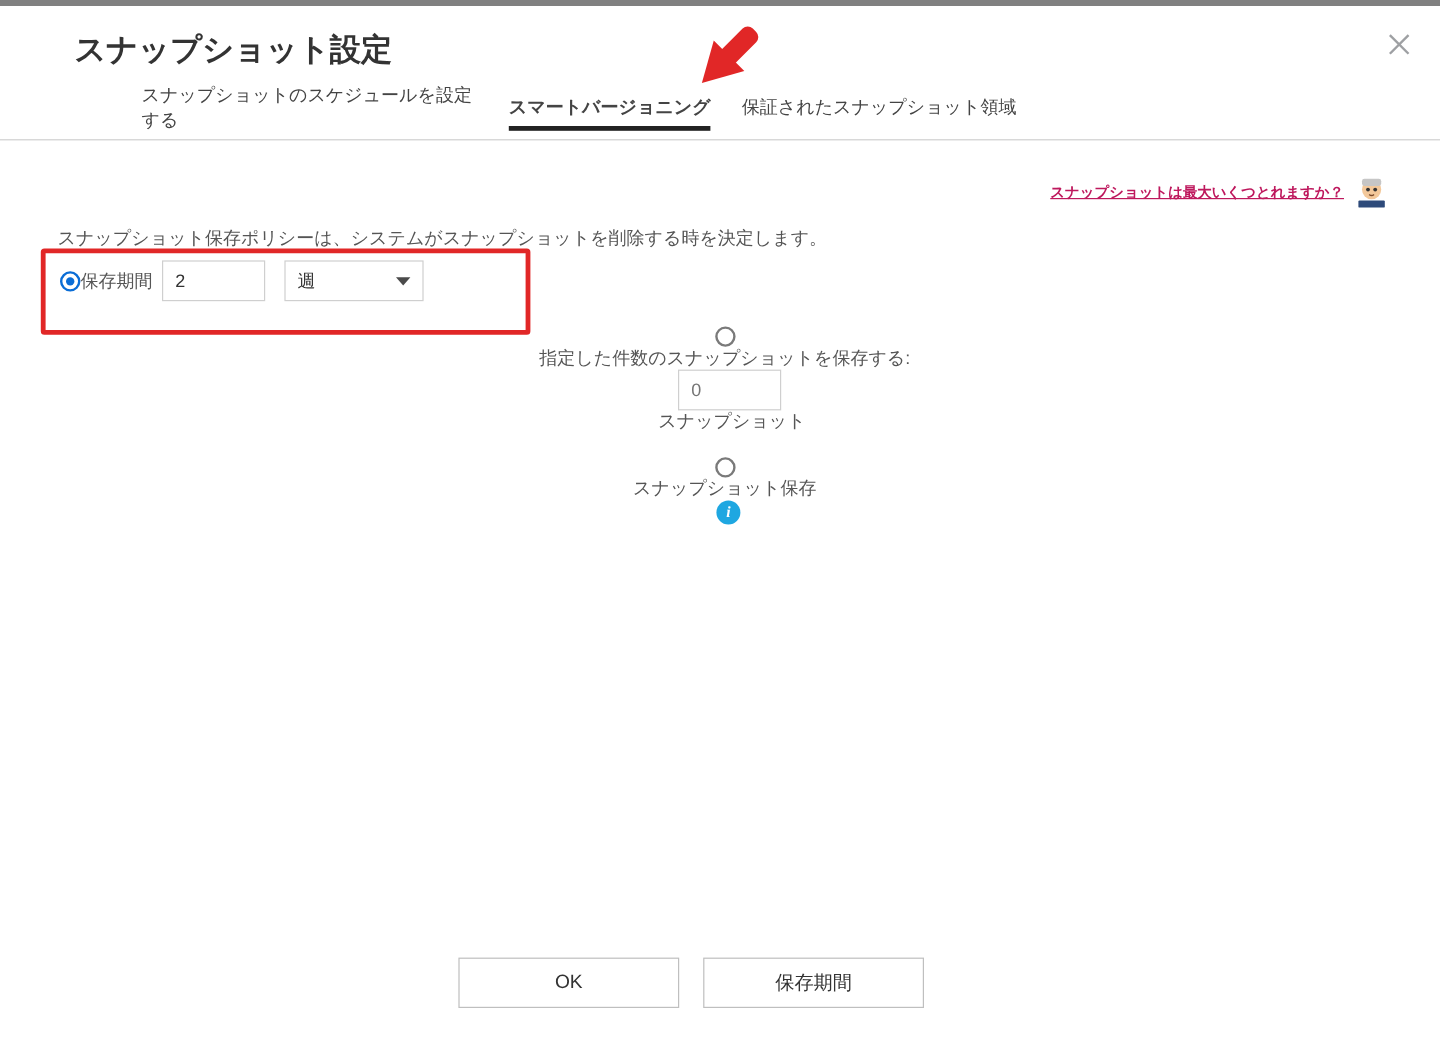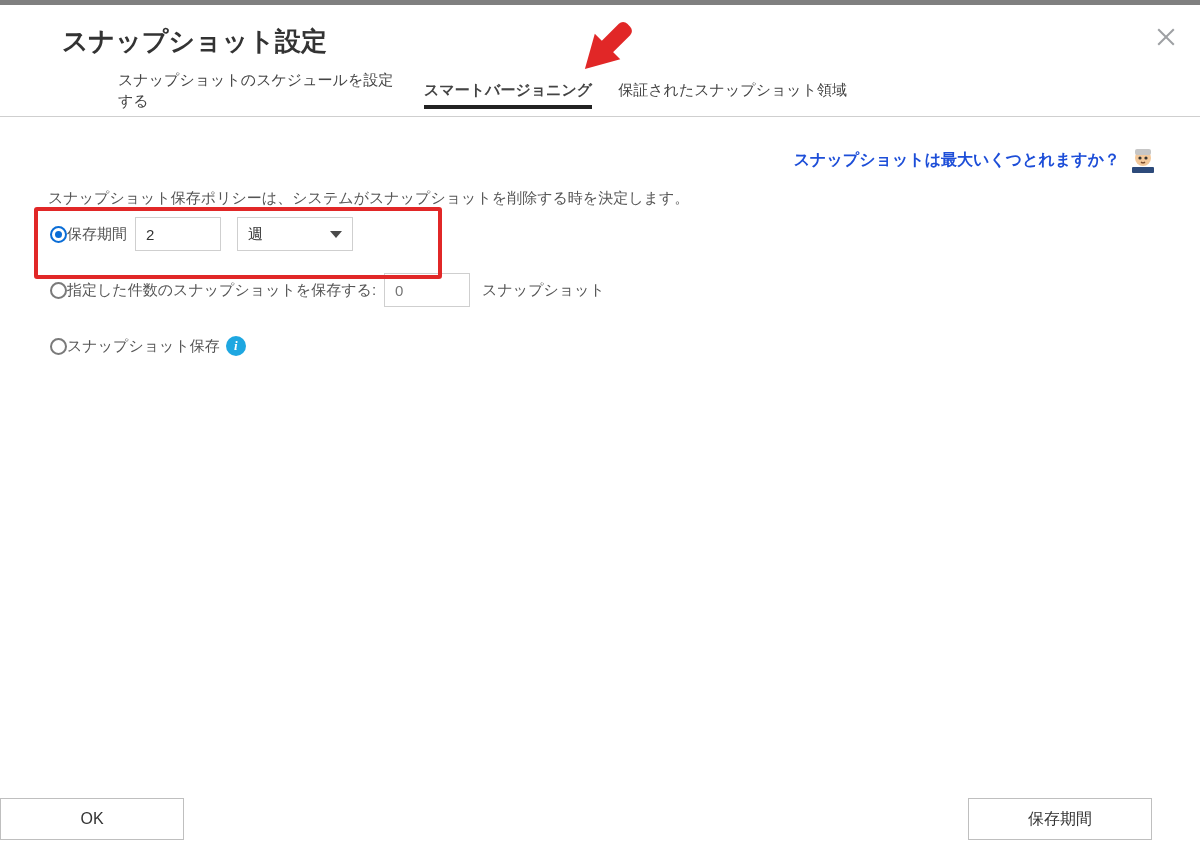--- a/index.html
+++ b/index.html
@@ -76,39 +76,40 @@
     }
 
     .help-row {
       display: flex;
       justify-content: flex-end;
       align-items: center;
       margin-bottom: 14px;
       gap: 8px;
     }
     .help-link {
-      color: #1d4ed8;
+      color: #be185d;
       font-weight: 700;
-      font-size: 16px;
-      cursor: pointer;
+      font-size: 12px;
+      cursor: pointer;
+      text-decoration: underline;
     }
     .assistant-icon svg { display: block; }
 
     .desc {
       color: #555; font-size: 15px;
       margin: 0 0 8px 6px;
     }
 
     
     .option-row {
       display: flex; align-items: center;
       margin: 0 0 20px 8px;
       min-height: 36px;
     }
-    .option-row.spaced { margin-top: 6px; }
+    .option-row.spaced { margin-top: 6px; flex-direction: column; }
     .radio {
       appearance: none;
       width: 17px; height: 17px;
       border: 2px solid #7a7a7a;
       border-radius: 50%;
       margin: 0;
       position: relative;
       cursor: pointer;
       flex: 0 0 17px;
     }
@@ -162,21 +163,21 @@
       margin-left: 6px;
       cursor: pointer;
     }
 
     .suffix-label { margin-left: 12px; color: #555; }
 
     
     .footer {
       position: absolute; left: 0; right: 0; bottom: 0;
       padding: 22px 48px 26px 0;
-      display: flex; justify-content: space-between; gap: 20px;
+      display: flex; justify-content: center; gap: 20px;
     }
     .btn {
       min-width: 184px; height: 42px;
       border: 1px solid #bfbfbf; background: #fff;
       font-size: 16px; color: #333;
       cursor: pointer;
     }
 
     
     .arrow {

